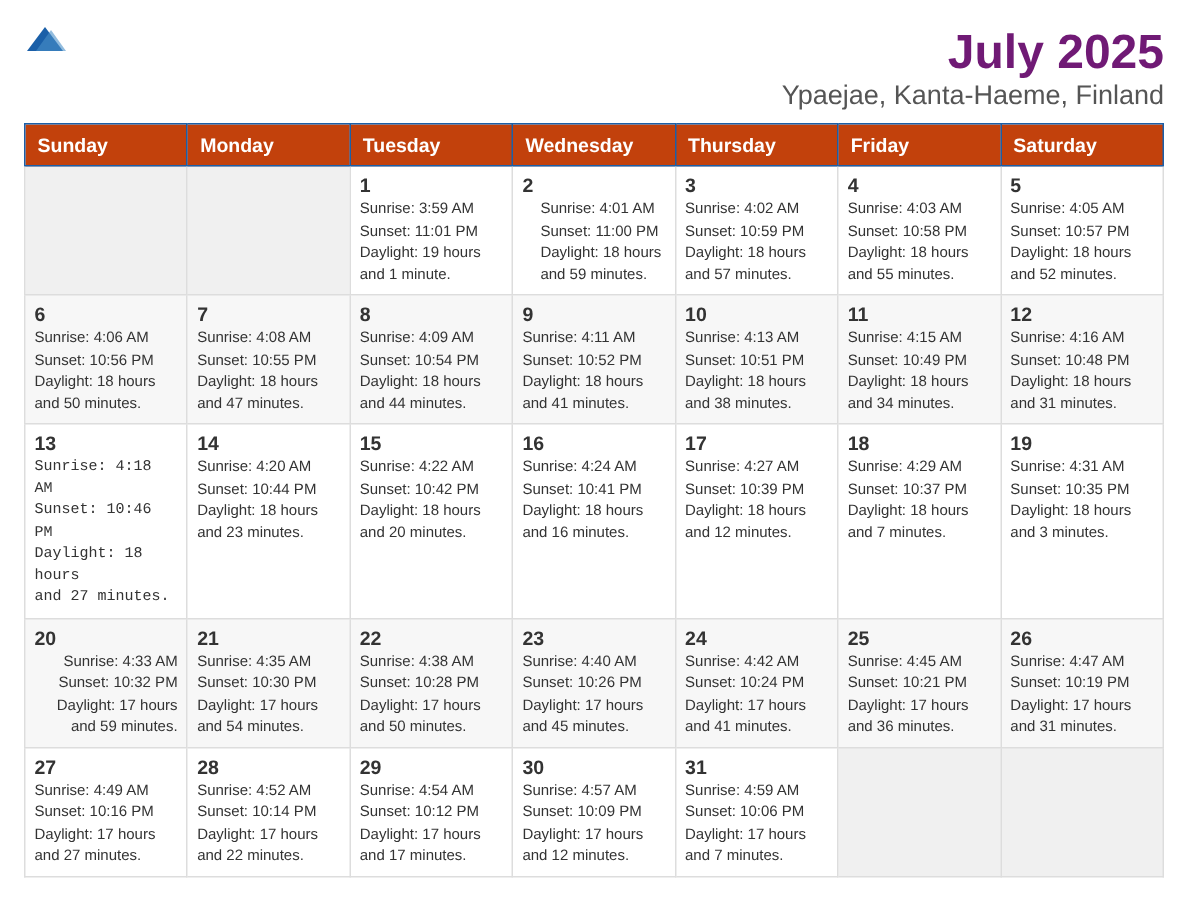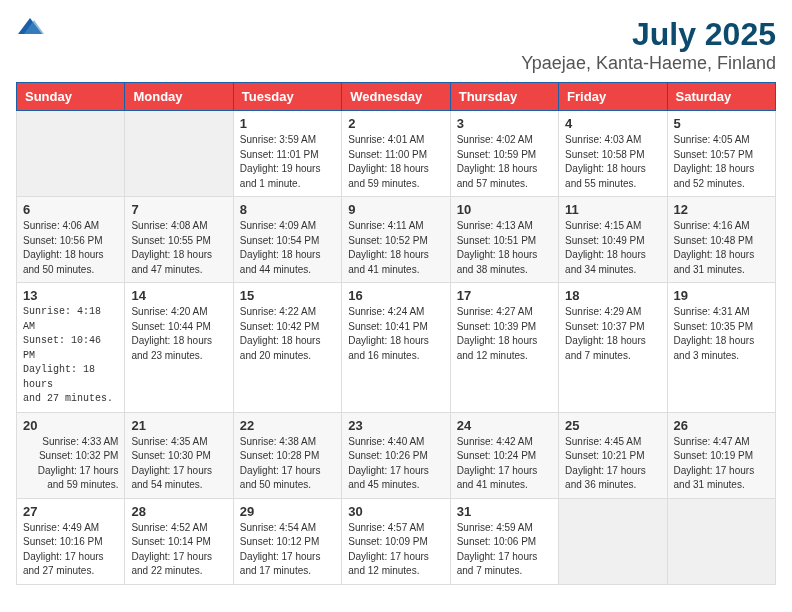--- a/index.html
+++ b/index.html
@@ -34,33 +34,33 @@
     .logo-icon {
       width: 28px;
       height: 22px;
     }
     .title-block {
       text-align: right;
     }
     .title-month {
       font-size: 32px;
       font-weight: bold;
-      color: #0c4a6e;
+      color: #701a75;
     }
     .title-location {
       font-size: 18px;
       color: #555;
     }
     .calendar {
       width: 100%;
       border-collapse: collapse;
       border: 1px solid #ccc;
     }
     .calendar th {
-      background-color: #ef4444;
+      background-color: #c2410c;
       color: #fff;
       text-align: left;
       padding: 6px 8px;
       font-size: 13px;
       font-weight: bold;
       border: 1px solid #1a5fa8;
     }
     .calendar td {
       vertical-align: top;
       padding: 5px 6px;
@@ -126,21 +126,21 @@
         <td class="empty-cell"></td>
         <td>
           <span class="day-number">1</span>
           <div class="day-info" style="white-space: pre-line;">Sunrise: 3:59 AM
 Sunset: 11:01 PM
 Daylight: 19 hours
 and 1 minute.</div>
         </td>
         <td>
           <span class="day-number">2</span>
-          <div class="day-info" style="white-space: pre-line;">Sunrise: 4:01 AM
+          <div class="day-info" style="white-space: pre-line; margin-left: 12px;">Sunrise: 4:01 AM
 Sunset: 11:00 PM
 Daylight: 18 hours
 and 59 minutes.</div>
         </td>
         <td>
           <span class="day-number">3</span>
           <div class="day-info" style="white-space: pre-line;">Sunrise: 4:02 AM
 Sunset: 10:59 PM
 Daylight: 18 hours
 and 57 minutes.</div>

